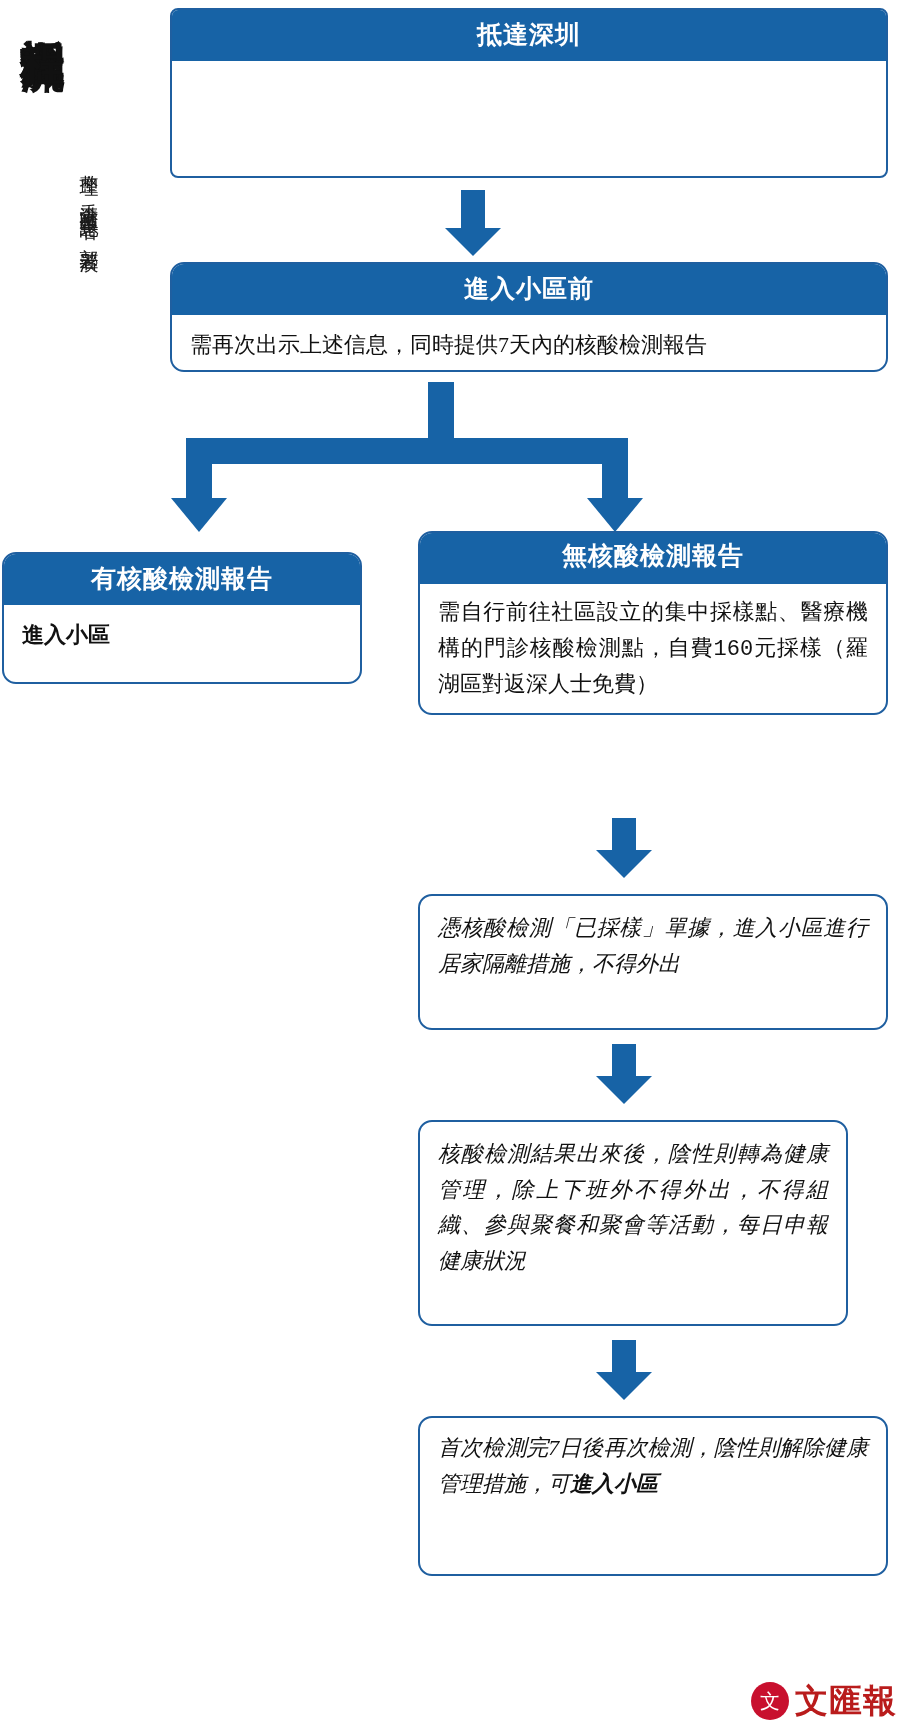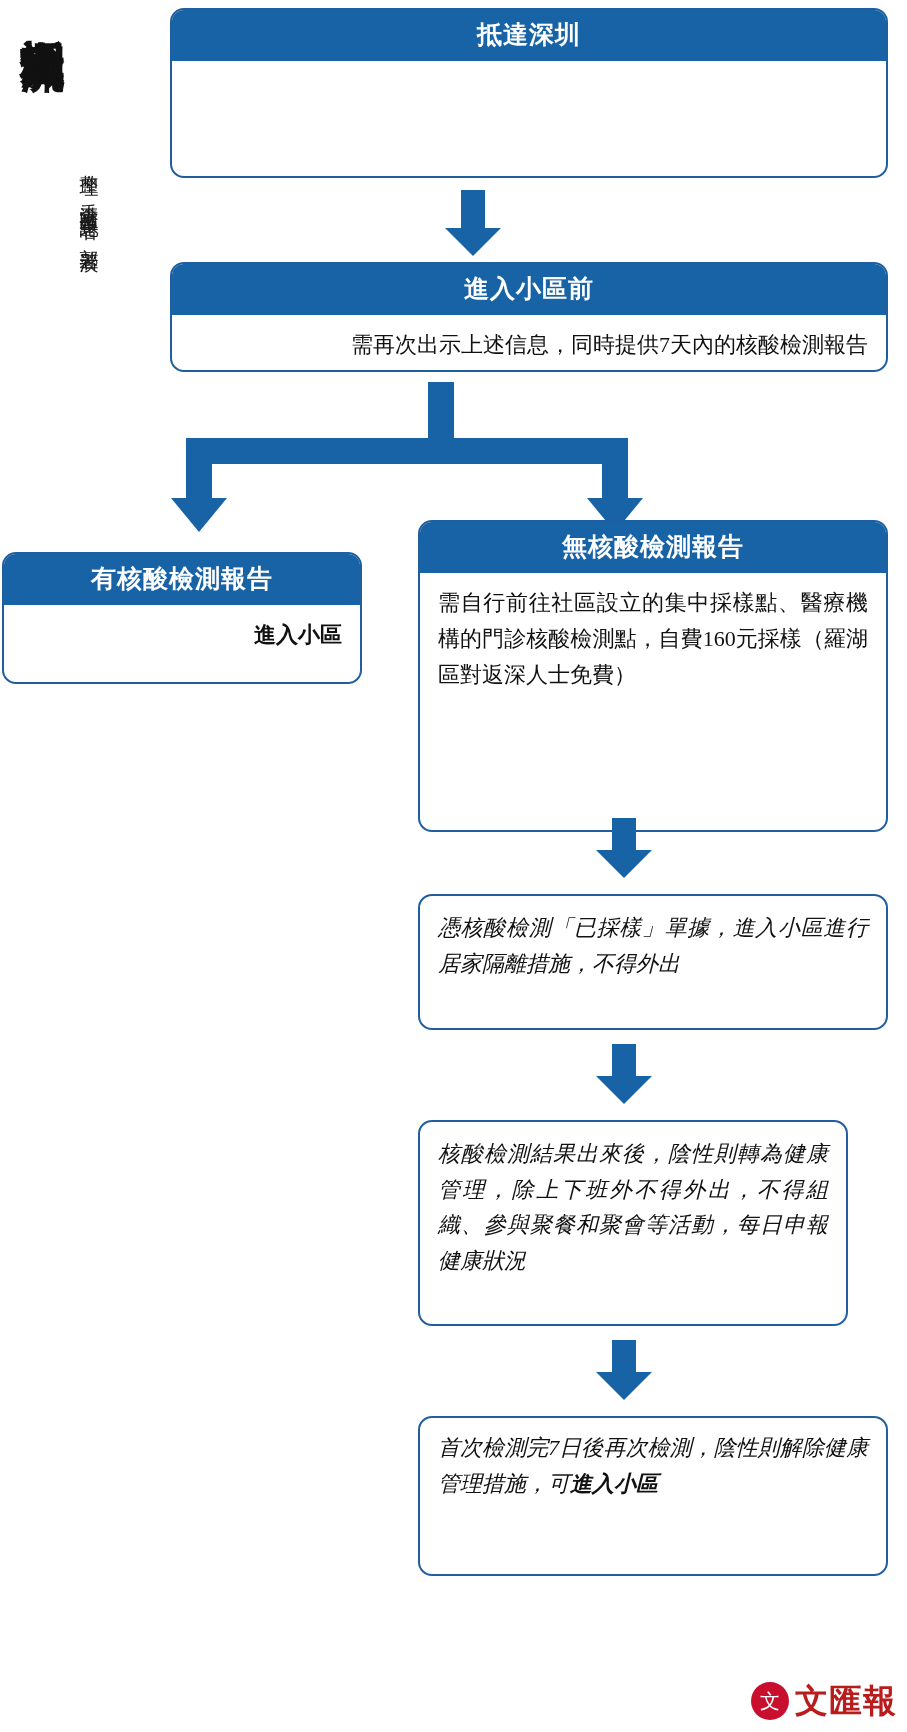--- a/index.html
+++ b/index.html
@@ -66,21 +66,21 @@
     letter-spacing: 1px;
   }
   .node .body {
     color: #111111;
     font-size: 22px;
     line-height: 1.62;
     padding: 12px 18px 14px 18px;
     text-align: justify;
   }
   .node .body.center {
-    text-align: right;
+    text-align: left;
     font-weight: bold;
   }
   .node.plain {
     border: 2px solid #1f5fa0;
     font-style: italic;
   }
   .bold-inline { font-weight: bold; }
 
   
   .arrow {
@@ -119,21 +119,21 @@
     letter-spacing: 1px;
     font-family: "Liberation Serif", "DejaVu Serif", serif;
   }
 </style>
 </head>
 <body>
 
 <div id="vertical-title">抵深圳人士檢測流程</div>
 <div id="vertical-credit">整理：香港文匯報記者 郭若溪</div>
 
-<div class="node" style="left:170px; top:8px; width:718px; height:170px;">
+<div class="node" style="left:170px; top:8px; width:718px; height:170px;border-radius:8px;">
   <div class="hdr">抵達深圳</div>
 </div>
 
 <svg class="arrow" style="left:443px; top:190px;" width="60" height="68" viewBox="0 0 60 68">
   <polygon points="18,0 42,0 42,38 58,38 30,66 2,38 18,38" fill="#1763a6"></polygon>
 </svg>
 
 <div class="node" style="left:170px; top:262px; width:718px; height:110px;">
   <div class="hdr">進入小區前</div>
   <div class="body center" style="font-weight:normal;">需再次出示上述信息，同時提供7天內的核酸檢測報告</div>
@@ -150,21 +150,21 @@
 
   <rect x="442" y="82" width="26" height="38" fill="#1763a6"></rect>
   <polygon points="427,116 483,116 455,150" fill="#1763a6"></polygon>
 </svg>
 
 <div class="node" style="left:2px; top:552px; width:360px; height:132px;">
   <div class="hdr">有核酸檢測報告</div>
   <div class="body center">進入小區</div>
 </div>
 
-<div class="node" style="left:418px; top:520px; width:470px; height:312px;">
+<div class="node" style="left:418px; top:531px; width:470px; height:184px;font-family:Liberation Mono, monospace;">
   <div class="hdr">無核酸檢測報告</div>
   <div class="body">需自行前往社區設立的集中採樣點、醫療機構的門診核酸檢測點，自費160元採樣（羅湖區對返深人士免費）</div>
 </div>
 
 <svg class="arrow" style="left:594px; top:818px;" width="60" height="62" viewBox="0 0 60 62">
   <polygon points="18,0 42,0 42,32 58,32 30,60 2,32 18,32" fill="#1763a6"></polygon>
 </svg>
 
 <div class="node plain" style="left:418px; top:894px; width:470px; height:136px;">
   <div class="body" style="padding-top:14px;">憑核酸檢測「已採樣」單據，進入小區進行居家隔離措施，不得外出</div>

